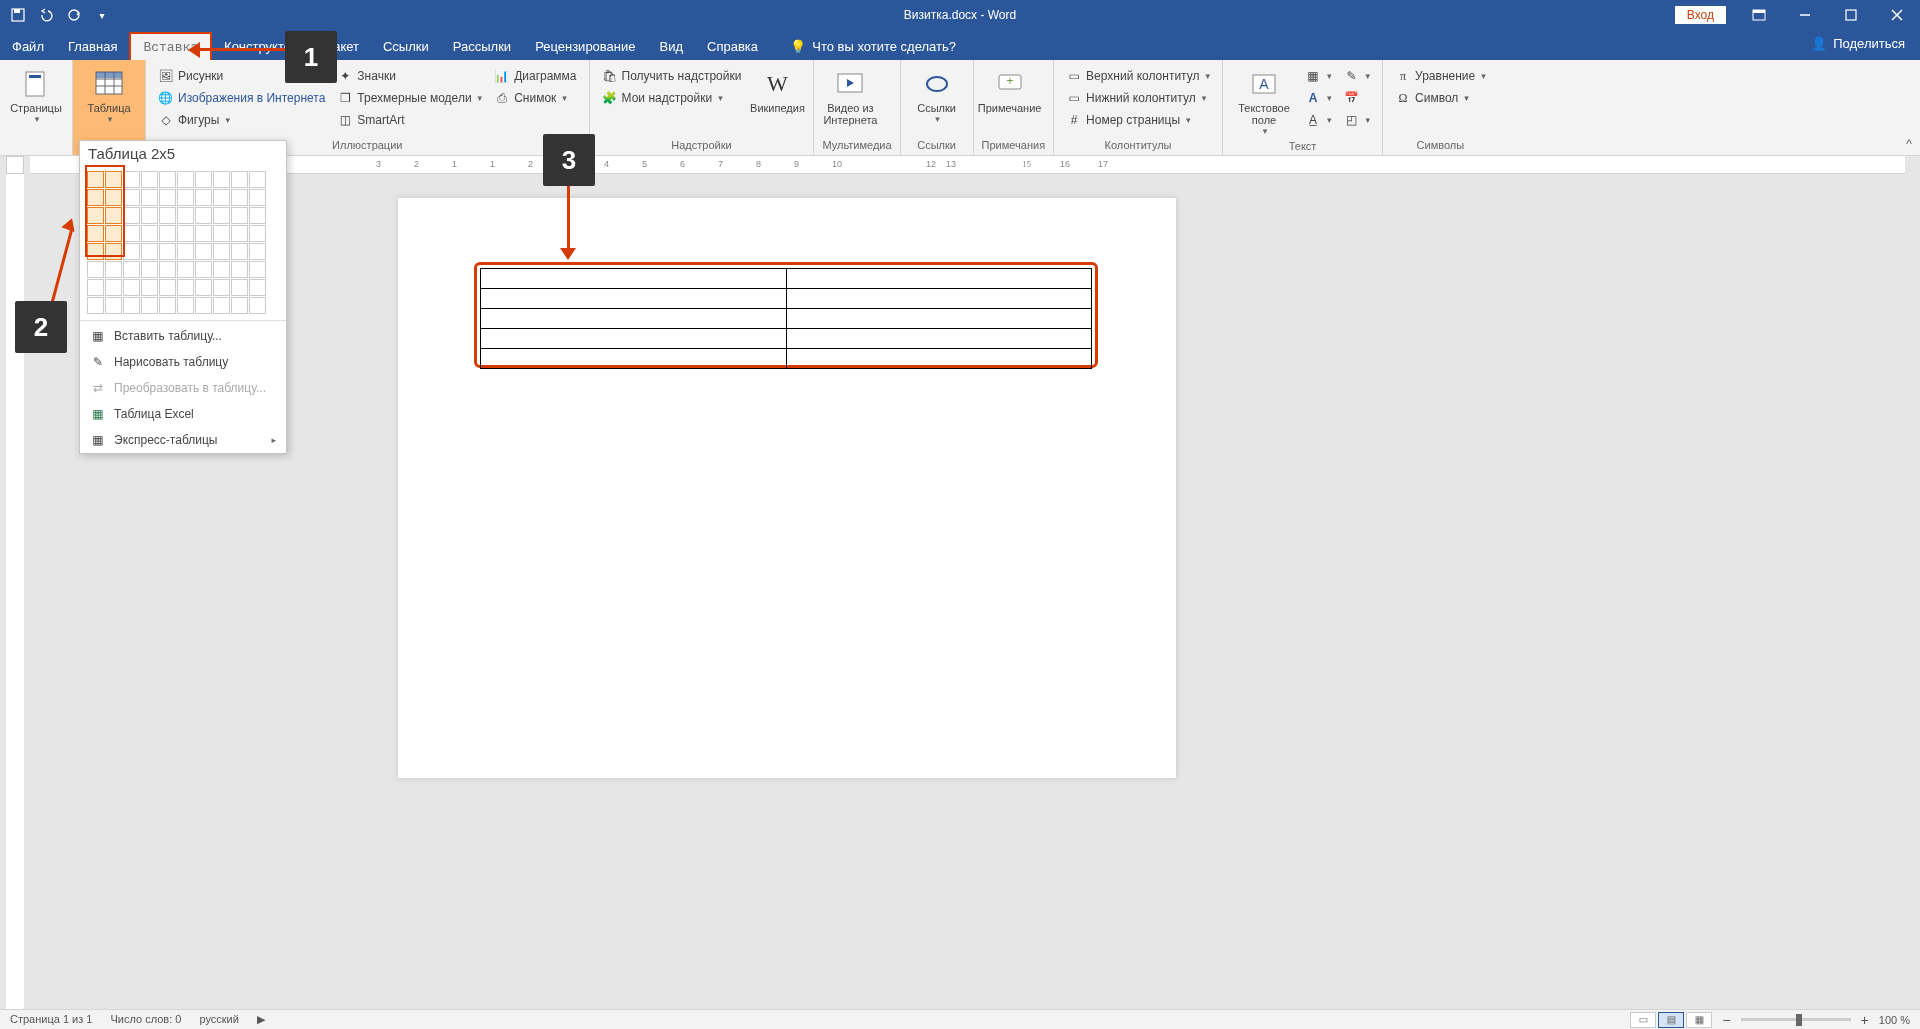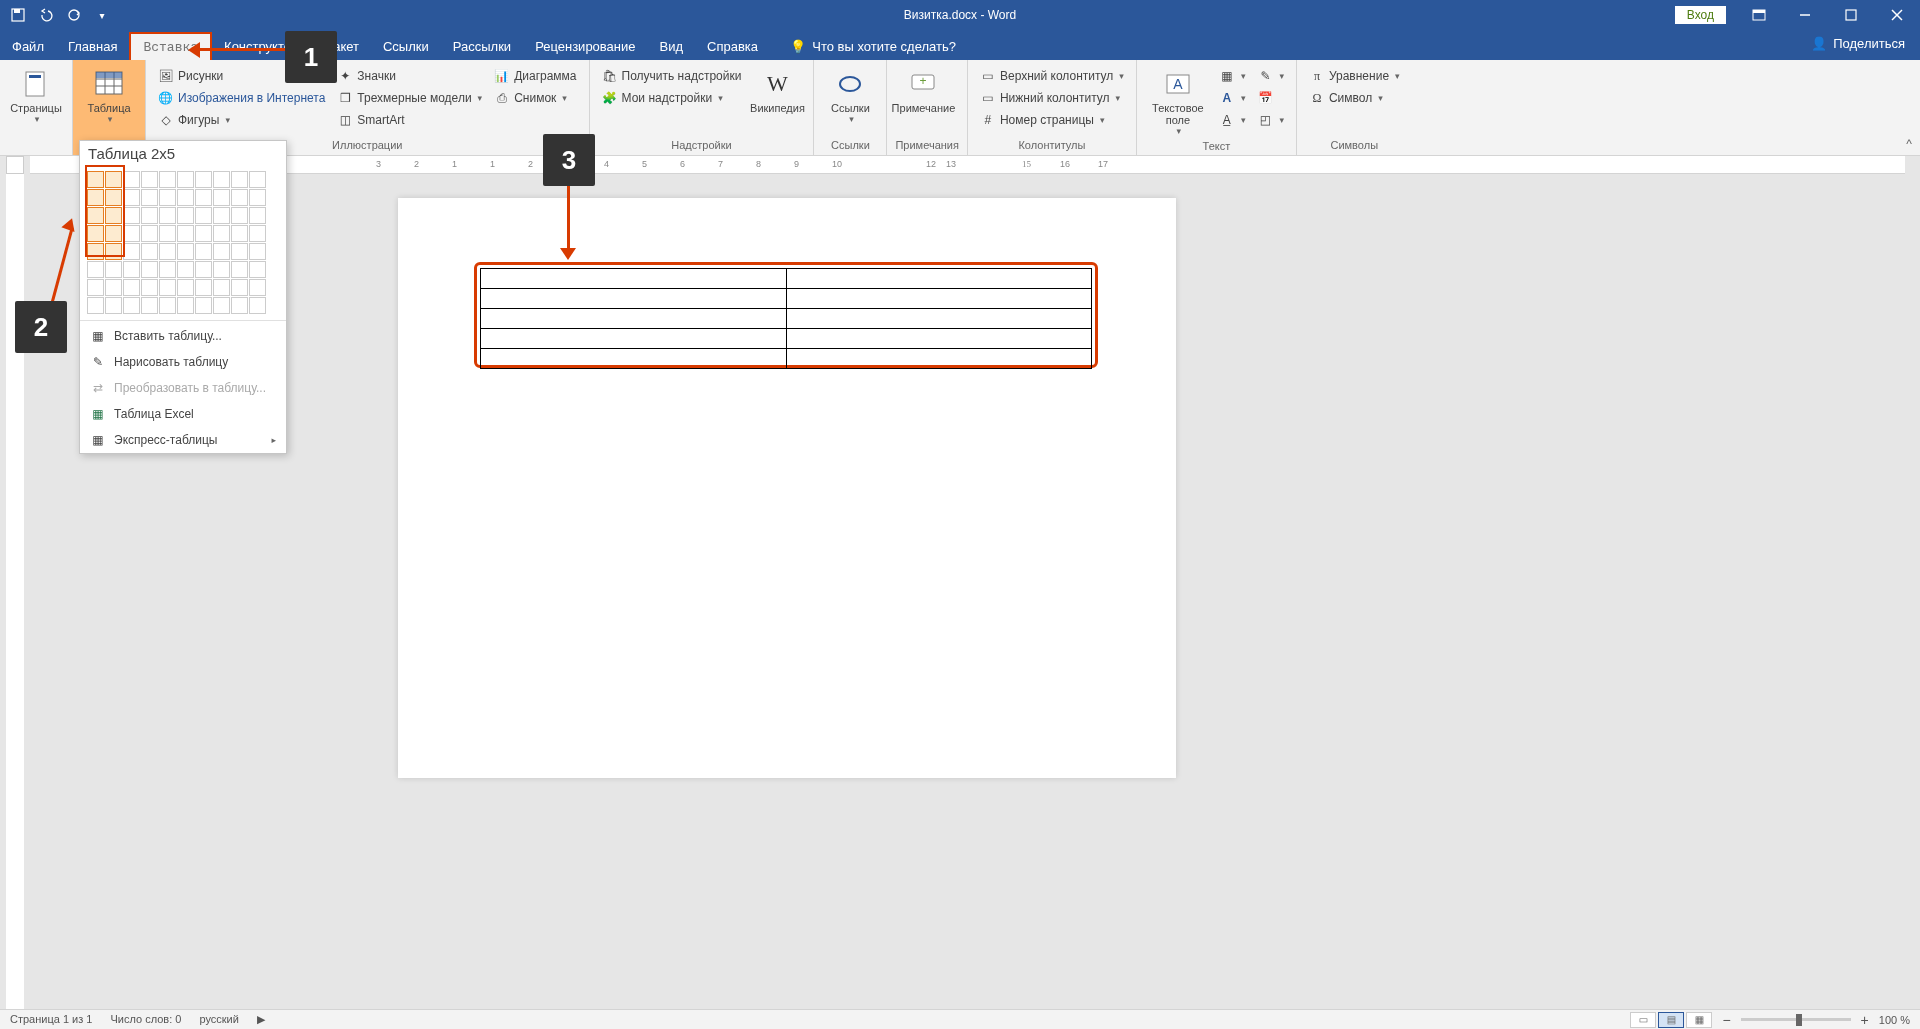--- a/index.html
+++ b/index.html
@@ -4,21 +4,21 @@
 <style>
 * { margin: 0; padding: 0; box-sizing: border-box; font-family: 'Segoe UI', Tahoma, sans-serif; }
 body { background: #e6e6e6; width: 1920px; height: 1029px; overflow: hidden; position: relative; }
 
 
 .titlebar { height: 30px; background: #2b579a; display: flex; align-items: center; color: #fff; font-size: 12px; position: relative; }
 .qat { display: flex; align-items: center; padding-left: 10px; gap: 12px; }
 .qat-icon { width: 16px; height: 16px; display: flex; align-items: center; justify-content: center; cursor: pointer; color: #fff; }
 .title-text { position: absolute; left: 50%; transform: translateX(-50%); }
 .title-right { position: absolute; right: 0; display: flex; align-items: center; height: 100%; }
-.login-btn { background: #fff; color: #4d7c0f; padding: 2px 12px; font-size: 12px; margin-right: 10px; cursor: pointer; }
+.login-btn { background: #fff; color: #c2410c; padding: 2px 12px; font-size: 12px; margin-right: 10px; cursor: pointer; }
 .win-btn { width: 46px; height: 30px; display: flex; align-items: center; justify-content: center; cursor: pointer; color: #fff; }
 
 
 .tabrow { height: 30px; background: #2b579a; display: flex; align-items: flex-end; color: #fff; font-size: 13px; position: relative; }
 .tab { padding: 6px 12px; cursor: pointer; }
 .tab.active { background: #f3f3f3; color: #737373; border: 2px solid #d83b01; border-bottom: none; margin-bottom: -1px; font-family: Liberation Mono, monospace; }
 .tab-right { position: absolute; right: 15px; display: flex; align-items: center; gap: 6px; top: 6px; }
 .tellme { display: flex; align-items: center; gap: 6px; margin-left: 20px; padding: 6px 0; }
 
 
@@ -246,20 +246,34 @@
           </div>
       </div>
       <div class="rbtn-big">
         <div class="ric" style="font-size:22px;color:#333;font-family:serif;">W</div>
         <span>Википедия</span>
       </div>
     </div>
     <div class="rgroup-label">Надстройки</div>
   </div>
 
+  <div class="rgroup">
+    <div class="rgroup-content">
+      <div class="rbtn-big">
+        <div class="ric">
+            <svg width="28" height="24">
+              <rect x="2" y="2" width="24" height="18" fill="#fff" stroke="#888"></rect>
+              <polygon points="11,7 11,15 18,11" fill="#2b579a"></polygon>
+            </svg>
+          </div>
+        <span>Видео из Интернета</span>
+      </div>
+    </div>
+    <div class="rgroup-label">Мультимедиа</div>
+  </div>
 
   <div class="rgroup">
     <div class="rgroup-content">
       <div class="rbtn-big">
         <div class="ric">
             <svg width="28" height="24">
               <ellipse cx="14" cy="12" rx="10" ry="7" fill="none" stroke="#2b579a" stroke-width="2"></ellipse>
             </svg>
           </div>
         <span>Ссылки</span>

